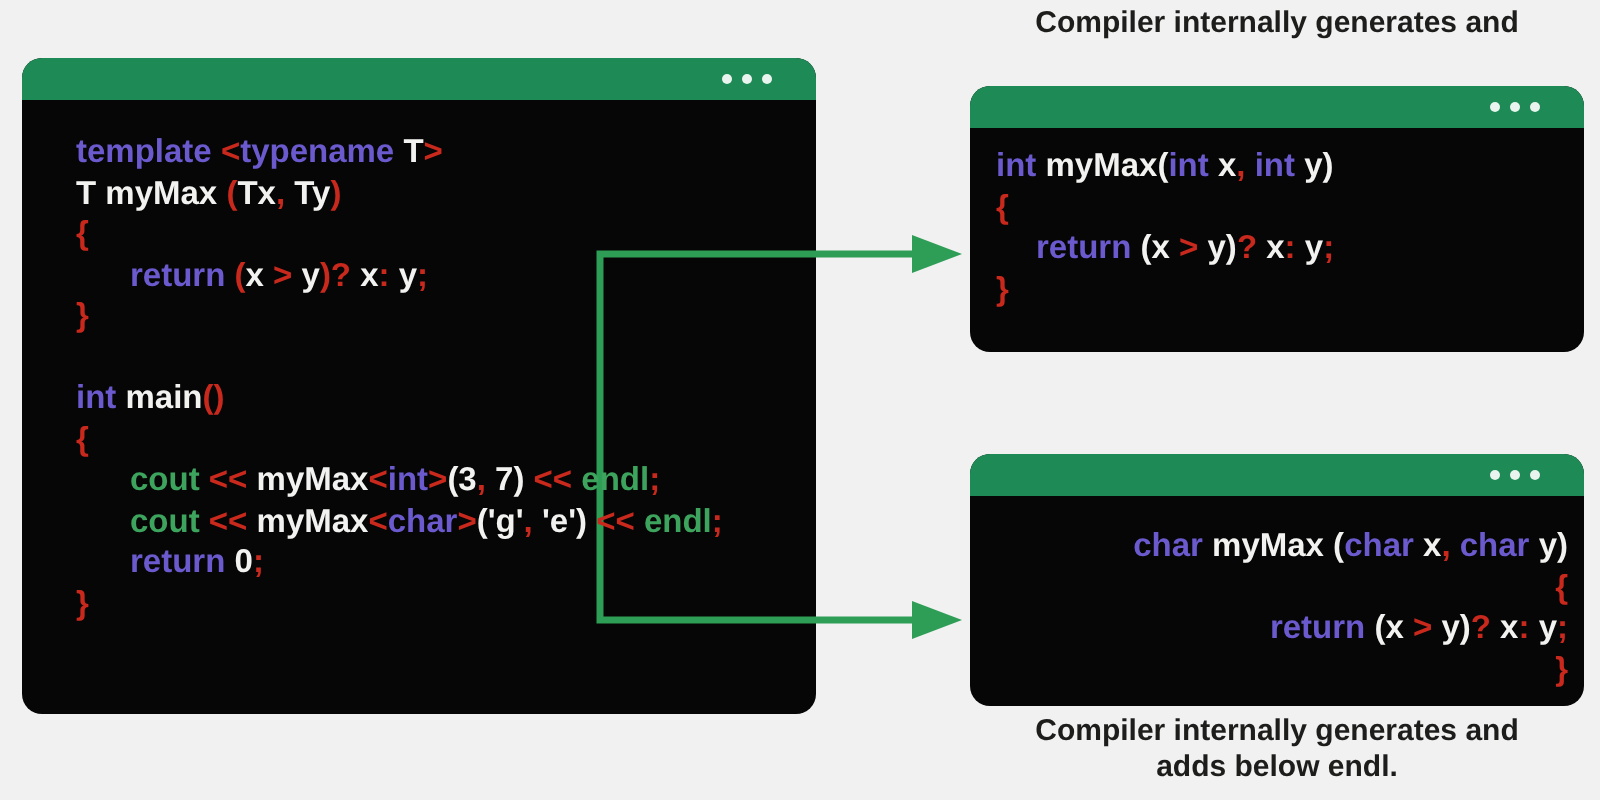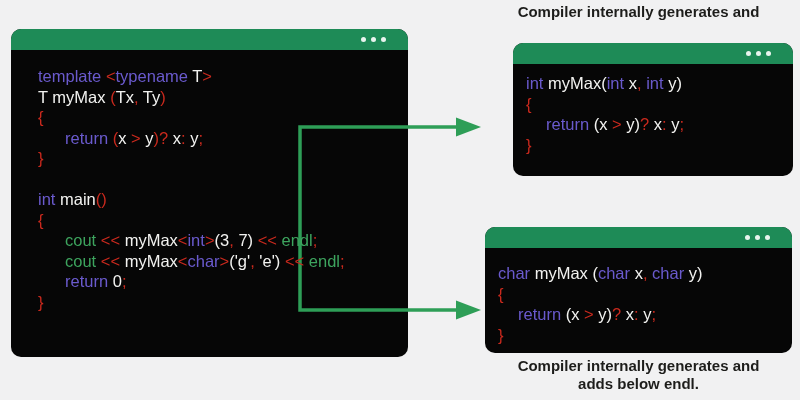--- a/index.html
+++ b/index.html
@@ -7,29 +7,29 @@
     --c-kw:#6a5acd; --c-red:#c9291d; --c-plain:#f2f2f0; --c-green:#3da45e;
     --c-cap:#1d1d1b; --c-dot:#e9f4ee;
   }
   *{margin:0;padding:0;box-sizing:border-box;}
   body{width:800px;height:400px;font-family:"Liberation Sans",sans-serif;background:var(--c-page);overflow:hidden;}
   .stage{position:relative;width:800px;height:400px;background:var(--c-page);}
 
   
   .window{position:absolute;background:var(--c-win);border-radius:10px;}
   .win-main{left:11px;top:29px;width:397px;height:328px;}
-  .win-int{left:513px;top:43px;width:280px;height:133px;}
-  .win-char{left:485px;top:227px;width:307px;height:126px;}
+  .win-int{left:485px;top:43px;width:307px;height:133px;}
+  .win-char{left:485px;top:227px;width:307px;height:126px;text-align:right;}
   .titlebar{height:21px;background:var(--c-bar);border-radius:10px 10px 0 0;
     display:flex;align-items:center;justify-content:flex-end;padding-right:22px;}
   .dots{display:flex;gap:5px;}
   .dots span{width:5px;height:5px;border-radius:50%;background:var(--c-dot);display:block;}
 
   
-  .code{position:relative;z-index:3;font-size:16.5px;line-height:20.5px;font-weight:400;
+  .code{position:relative;z-index:3;font-size:16.5px;line-height:20.5px;font-weight:700;
     letter-spacing:0;white-space:pre;color:var(--c-plain);}
   .win-main .code{padding:16px 8px 0 27px;}
   .win-int .code{padding:9px 8px 0 13px;}
   .win-char .code{padding:15px 8px 0 13px;}
   .win-main .code-line.ind{padding-left:27px;}
   .win-int .code-line.ind,.win-char .code-line.ind{padding-left:20px;}
   .tok-k{color:var(--c-kw);} .tok-r{color:var(--c-red);}
   .tok-w{color:var(--c-plain);} .tok-g{color:var(--c-green);}
 
   

